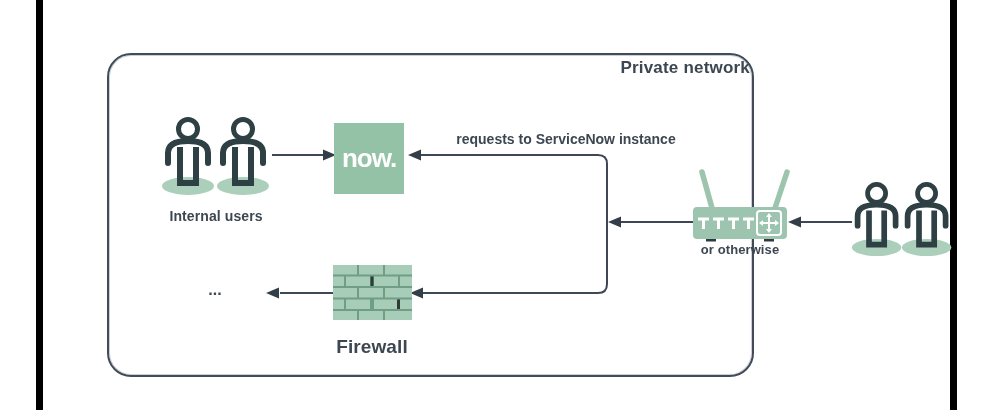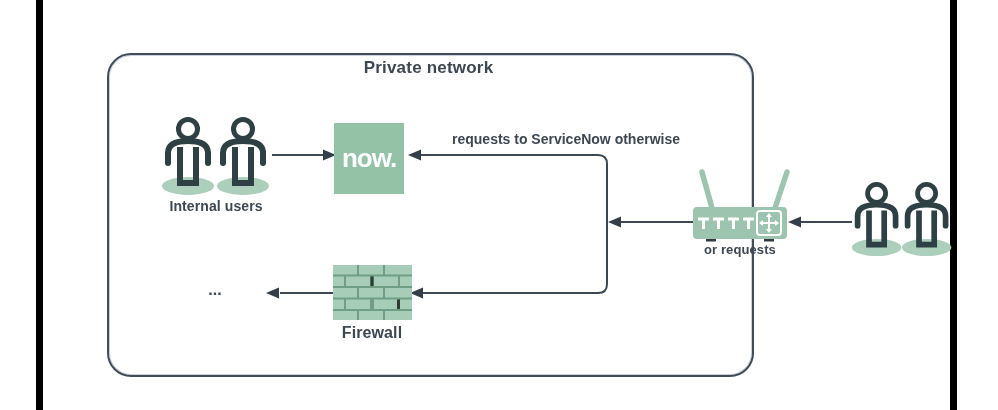--- a/index.html
+++ b/index.html
@@ -11,21 +11,21 @@
   .edge-bar.left{left:36px;}
   .edge-bar.right{left:950px;}
 
   .pn-box{
     position:absolute;left:107px;top:53px;width:643px;height:320px;
     border:2.5px solid #414c57;border-radius:24px;
     box-shadow:inset 0 0 0 1px rgba(46,64,120,.25);
     background:transparent;
   }
   .pn-title{
-    position:absolute;left:107px;top:58px;width:643px;text-align:center;
+    position:absolute;left:107px;top:58px;width:643px;text-align:right;
     font-size:17px;font-weight:bold;color:#3d4752;letter-spacing:.2px;
   }
 
   .overlay{position:absolute;left:0;top:0;width:998px;height:410px;pointer-events:none;}
 
   .node{position:absolute;}
   .label{
     position:absolute;text-align:center;font-size:14px;color:#3d4752;
     font-weight:bold;letter-spacing:.1px;line-height:1.15;
   }
@@ -81,27 +81,27 @@
       <path d="M8,47 V37 Q8,25 28,25 Q48,25 48,37 V47" fill="none" stroke="#2e4043" stroke-width="6" stroke-linecap="round"></path>
       <path d="M20,31 V67 H36 V31" fill="none" stroke="#2e4043" stroke-width="6"></path>
     </g>
     <g transform="translate(55,0)">
       <ellipse cx="28" cy="70" rx="26" ry="9" fill="#abcfbb"></ellipse>
       <circle cx="28" cy="13" r="9.5" fill="none" stroke="#2e4043" stroke-width="5"></circle>
       <path d="M8,47 V37 Q8,25 28,25 Q48,25 48,37 V47" fill="none" stroke="#2e4043" stroke-width="6" stroke-linecap="round"></path>
       <path d="M20,31 V67 H36 V31" fill="none" stroke="#2e4043" stroke-width="6"></path>
     </g>
   </svg>
-  <div class="label" style="left:152px;top:198px;width:128px">Internal users</div>
+  <div class="label" style="left:152px;top:208px;width:128px">Internal users</div>
 
   <div class="now-box">
     <span class="now-text">now.</span>
   </div>
 
-  <div class="edge-label" style="left:446px;top:131px;width:240px">requests to ServiceNow otherwise</div>
+  <div class="edge-label" style="left:446px;top:131px;width:240px">requests to ServiceNow instance</div>
 
   <svg class="node" style="left:333px;top:265px" width="79" height="55" viewBox="0 0 79 55">
     <rect x="0" y="0" width="79" height="55" fill="#6f9e85"></rect>
 
     <rect x="0" y="0" width="24" height="9.5" fill="#a7ccb7"></rect>
       <rect x="26" y="0" width="24" height="9.5" fill="#a7ccb7"></rect>
       <rect x="52" y="0" width="27" height="9.5" fill="#a7ccb7"></rect>
 
     <rect x="0" y="11.5" width="11" height="9.5" fill="#a7ccb7"></rect>
       <rect x="13" y="11.5" width="24" height="9.5" fill="#a7ccb7"></rect>
@@ -116,21 +116,21 @@
     <rect x="0" y="34.5" width="11" height="9.5" fill="#a7ccb7"></rect>
       <rect x="13" y="34.5" width="24" height="9.5" fill="#a7ccb7"></rect>
       <rect x="41" y="34.5" width="24" height="9.5" fill="#a7ccb7"></rect>
       <rect x="67" y="34.5" width="12" height="9.5" fill="#a7ccb7"></rect>
     <rect x="64" y="34.5" width="3" height="9.5" fill="#2f3b36"></rect>
 
     <rect x="0" y="46" width="24" height="9" fill="#a7ccb7"></rect>
       <rect x="26" y="46" width="24" height="9" fill="#a7ccb7"></rect>
       <rect x="52" y="46" width="27" height="9" fill="#a7ccb7"></rect>
   </svg>
-  <div class="label" style="left:322px;top:324px;width:100px;font-size:16px">Firewall</div>
+  <div class="label" style="left:322px;top:336px;width:100px;font-size:19px">Firewall</div>
 
   <div class="dots-text">...</div>
 
   <svg class="node" style="left:686px;top:166px" width="108" height="78" viewBox="0 0 108 78">
     <line x1="26" y1="42" x2="16" y2="6" stroke="#9cc4ae" stroke-width="5.5" stroke-linecap="round"></line>
     <line x1="89" y1="42" x2="101" y2="6" stroke="#9cc4ae" stroke-width="5.5" stroke-linecap="round"></line>
     <rect x="20" y="72" width="10" height="3.5" fill="#2e3a41"></rect>
     <rect x="78" y="72" width="10" height="3.5" fill="#2e3a41"></rect>
     <rect x="7" y="41" width="94" height="32" rx="4" fill="#9cc4ae"></rect>
     <g stroke="#ffffff" stroke-width="3">
@@ -142,21 +142,21 @@
     <g>
       <rect x="71" y="45" width="24" height="24" rx="3" fill="none" stroke="#ffffff" stroke-width="2"></rect>
       <path d="M83,51 V63 M77,57 H89" stroke="#ffffff" stroke-width="2" fill="none"></path>
       <polygon points="83,47 80,51 86,51" fill="#ffffff"></polygon>
       <polygon points="83,67 80,63 86,63" fill="#ffffff"></polygon>
       <polygon points="73,57 77,54 77,60" fill="#ffffff"></polygon>
       <polygon points="93,57 89,54 89,60" fill="#ffffff"></polygon>
     </g>
   </svg>
   <div class="label" style="left:650px;top:243px;width:180px;font-size:13px">
-    <div>or requests</div>
+    <div>or otherwise</div>
   </div>
 
   <svg class="node" style="left:850px;top:181px" width="104" height="78" viewBox="0 0 104 78">
     <g transform="scale(0.95)">
       <ellipse cx="28" cy="70" rx="26" ry="9" fill="#abcfbb"></ellipse>
       <circle cx="28" cy="13" r="9.5" fill="none" stroke="#2e4043" stroke-width="5"></circle>
       <path d="M8,47 V37 Q8,25 28,25 Q48,25 48,37 V47" fill="none" stroke="#2e4043" stroke-width="6" stroke-linecap="round"></path>
       <path d="M20,31 V67 H36 V31" fill="none" stroke="#2e4043" stroke-width="6"></path>
     </g>
     <g transform="translate(50,0) scale(0.95)">

